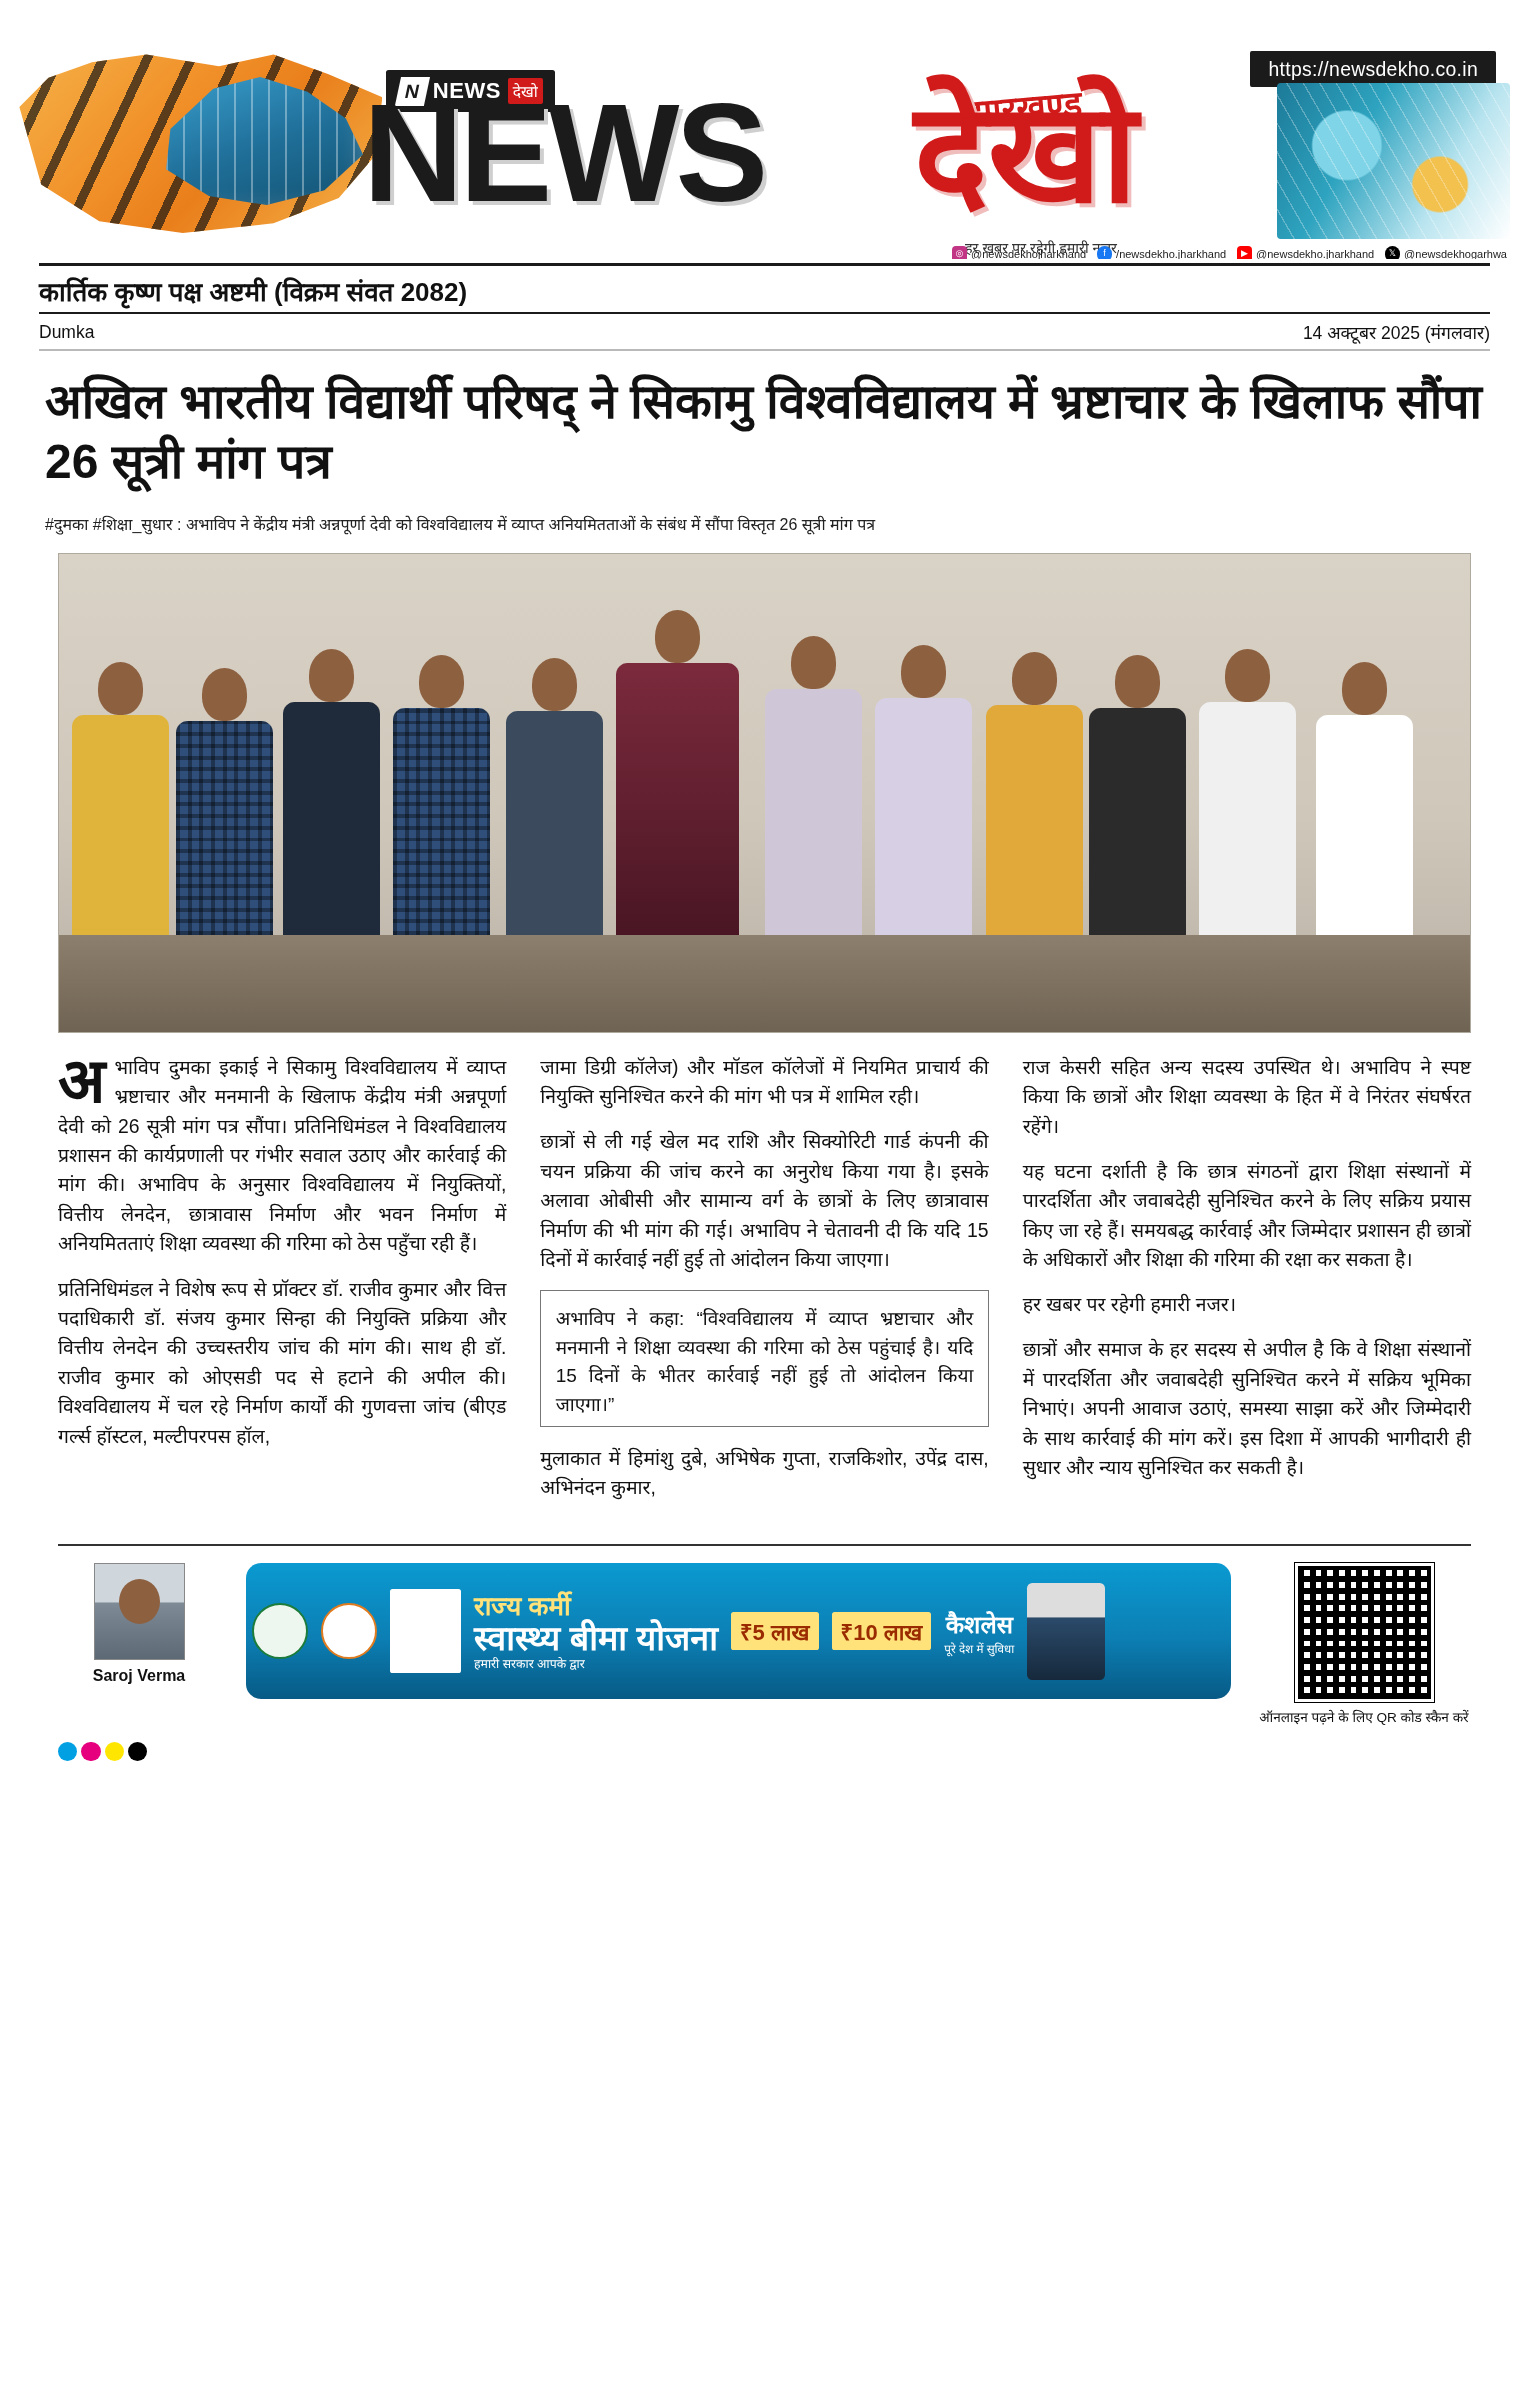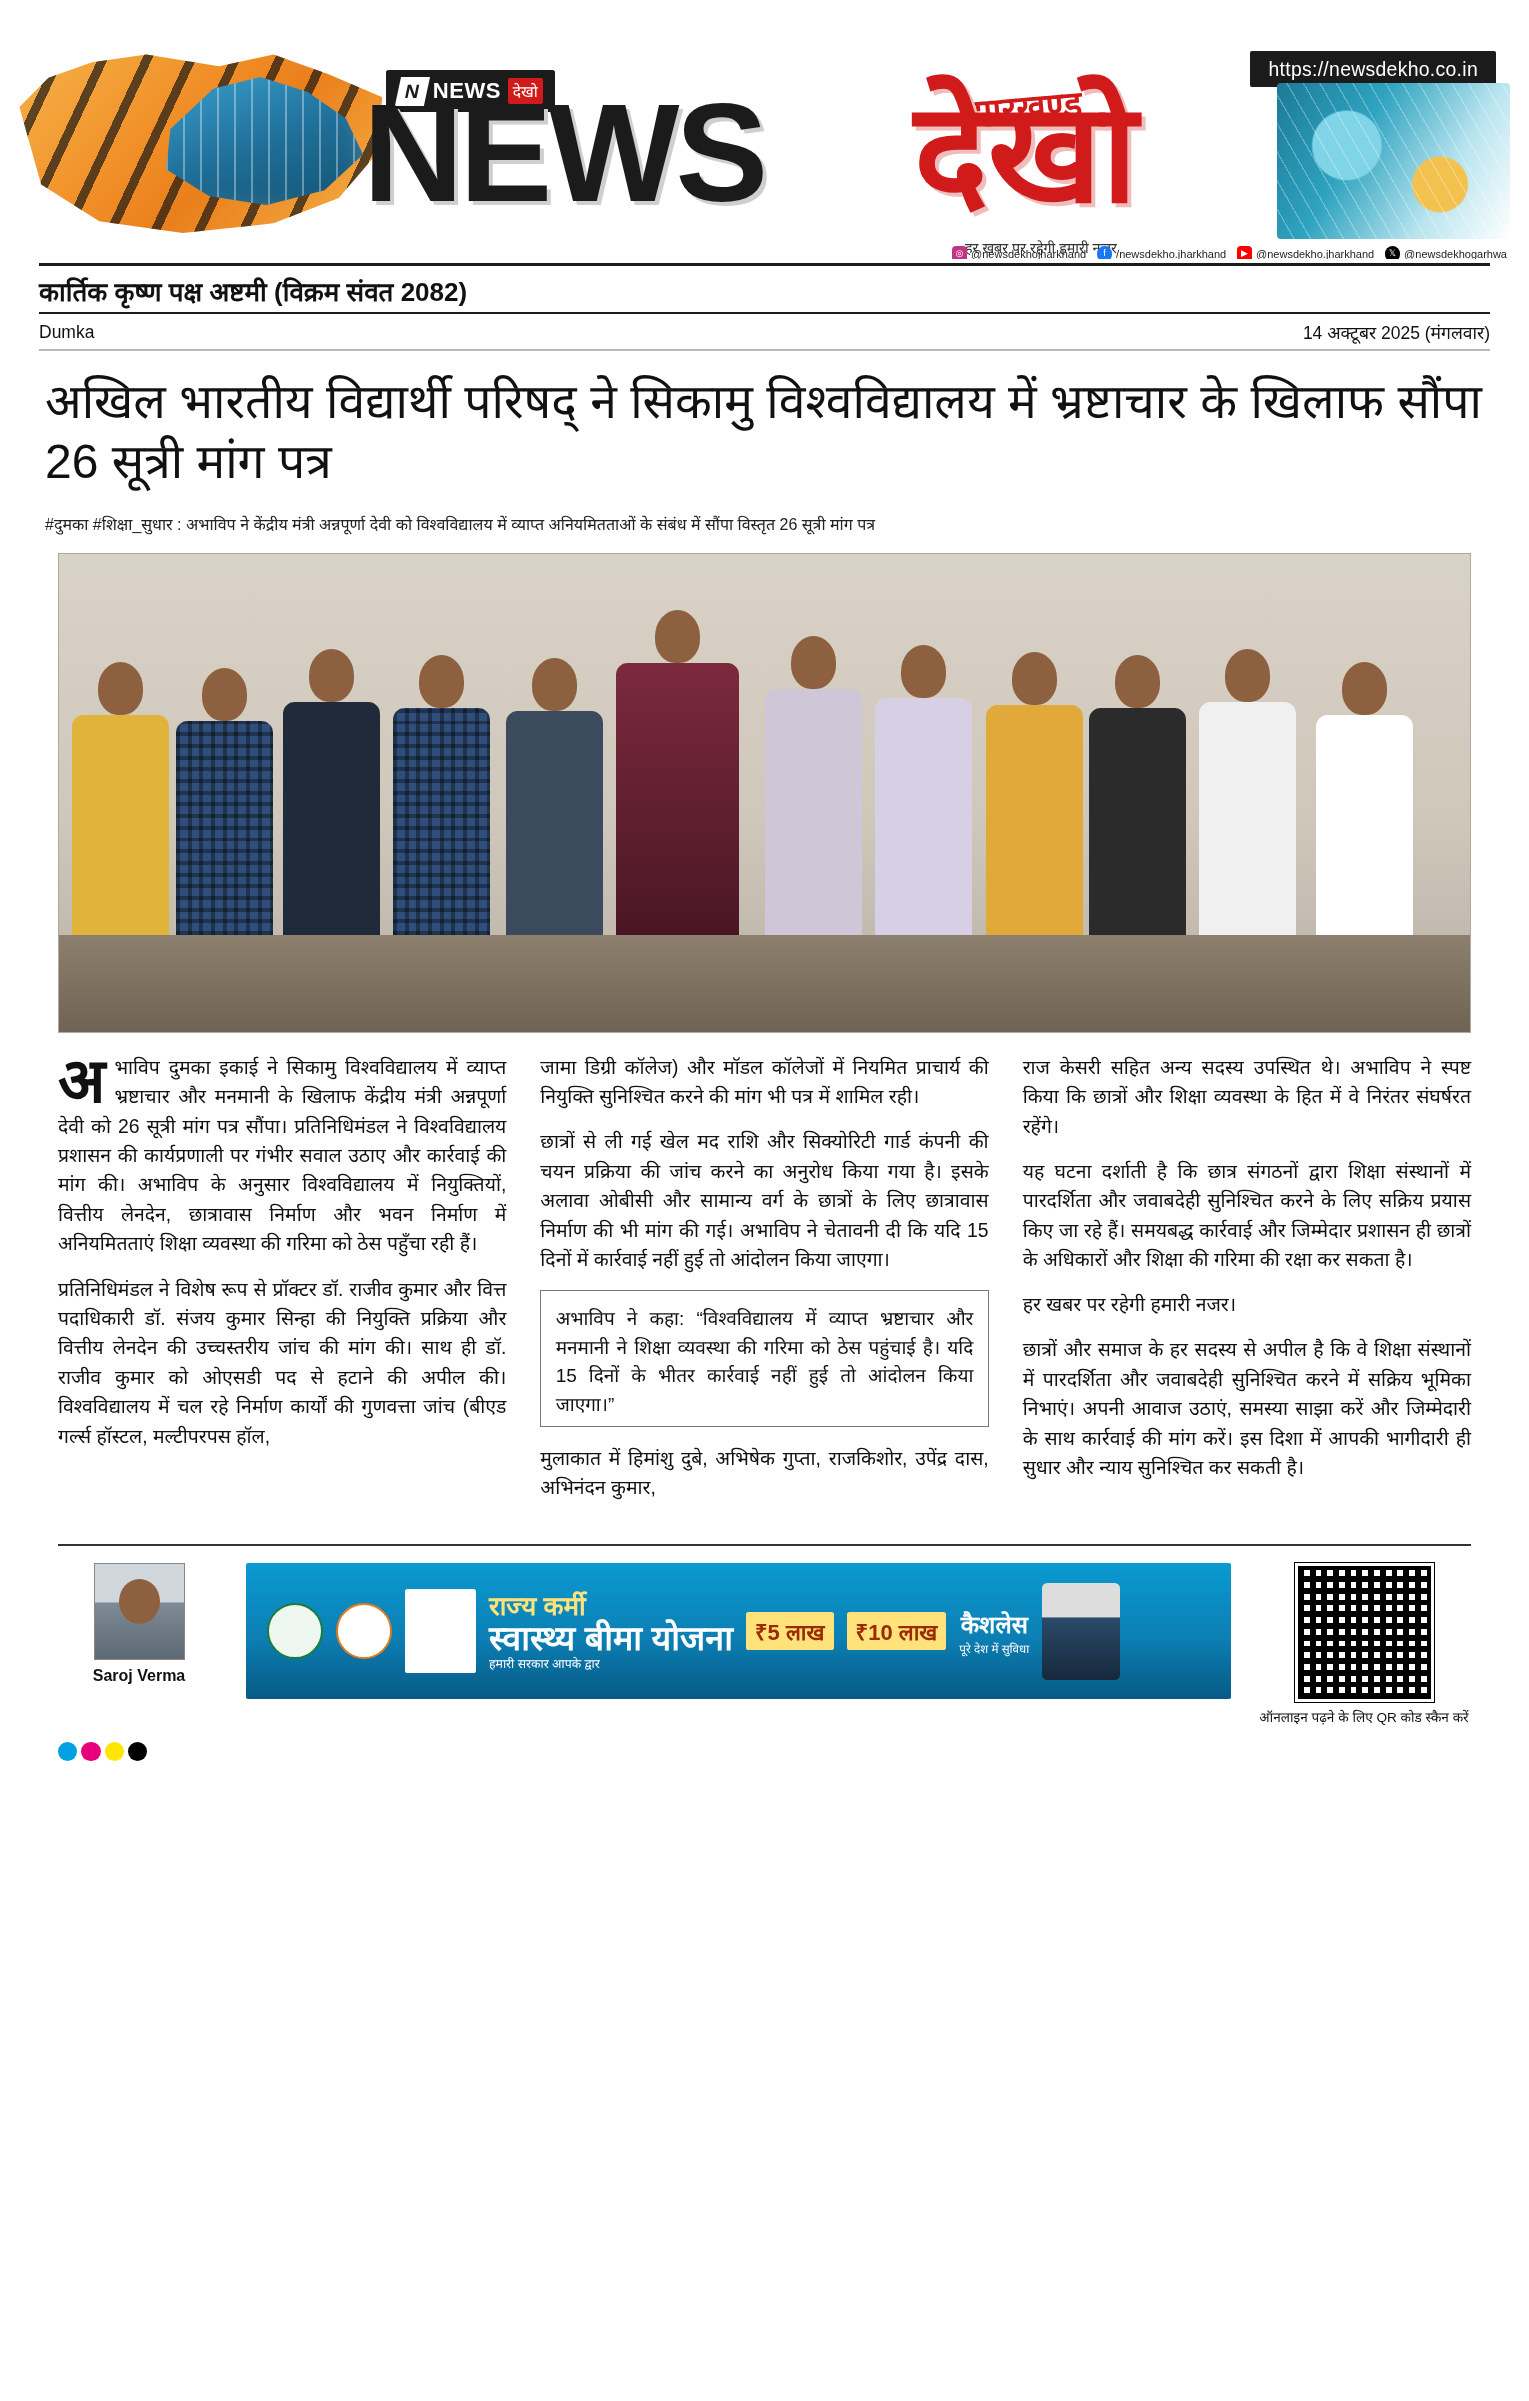--- a/index.html
+++ b/index.html
@@ -114,21 +114,21 @@
   .hr-thin { height: 1.3px; background: #1b1b1b; margin: 0 39px; }
   .dateline-row {
     display:flex; justify-content: space-between; align-items:center;
     margin: 0 39px; padding: 6.5px 0 5.2px 0; font-size: 17.5px; color:#111;
   }
   .hr-thin2 { height: 1.3px; background: #b9b9b9; margin: 0 39px 0 39px; }
 
   
   .headline {
     margin: 21px 45px 0 45px;
-    font-size: 48px; line-height: 1.25; font-weight: normal; color: #111;
+    font-size: 48px; line-height: 1.25; font-weight: bold; color: #111;
   }
   .subhead {
     margin: 22px 45px 0 45px;
     font-size: 16px; color: #222; line-height: 1.4;
   }
 
   
   .photo {
     margin: 17px 58px 0 58px; height: 480px; position: relative;
     background: linear-gradient(180deg, #c9c2b6 0%, #b9b3a7 40%, #a9a39a 100%);
@@ -175,23 +175,23 @@
     width: 91px; height: 97px; margin: 0 auto 6.5px auto; border: 1.3px solid #888;
     background: linear-gradient(180deg,#cfd6dc 0 40%, #7e8b97 41%, #5d6a76 100%);
     position: relative; overflow:hidden;
   }
   .reporter .ph:after {
     content:""; position:absolute; left:24.6px; top:14.3px; width:41px; height:45px;
     border-radius:50%; background:#8d6040;
   }
   .reporter .nm { font-size: 16px; font-weight: bold; }
   .ad-banner {
-    flex: 1; height: 136px; border-radius: 2px; position: relative; overflow: hidden;
+    flex: 1; height: 136px; border-radius: 15px; position: relative; overflow: hidden;
     background: linear-gradient(180deg,#0a9ad1 0%, #0c7fb4 55%, #075a85 100%);
-    display:flex; align-items:center; padding: 0 21px; gap: 13px;
+    display:flex; align-items:center; padding: 0 6px; gap: 13px;
   }
   .ad-banner .seal { width: 56px; height: 56px; border-radius: 50%; background: #eef7ef; border: 2.6px solid #1c7c3c; }
   .ad-banner .seal.two { background:#fff; border-color:#e07c1f; }
   .ad-banner .doc { width: 71px; height: 84px; background:#fff; border-radius:2.6px; }
   .ad-banner .titles { color: #fff; line-height: 1.1; }
   .ad-banner .t1 { font-size: 26px; font-weight: bold; color:#ffe27a; }
   .ad-banner .t2 { font-size: 34px; font-weight: bold; }
   .ad-banner .t3 { font-size: 12.3px; }
   .ad-banner .amt { background:#ffe27a; color:#9a2b00; font-weight:bold; font-size:22px; padding:3.9px 9px; border-radius:2.6px; }
   .ad-banner .cashless { color:#fff; font-size: 24px; font-weight:bold; }

